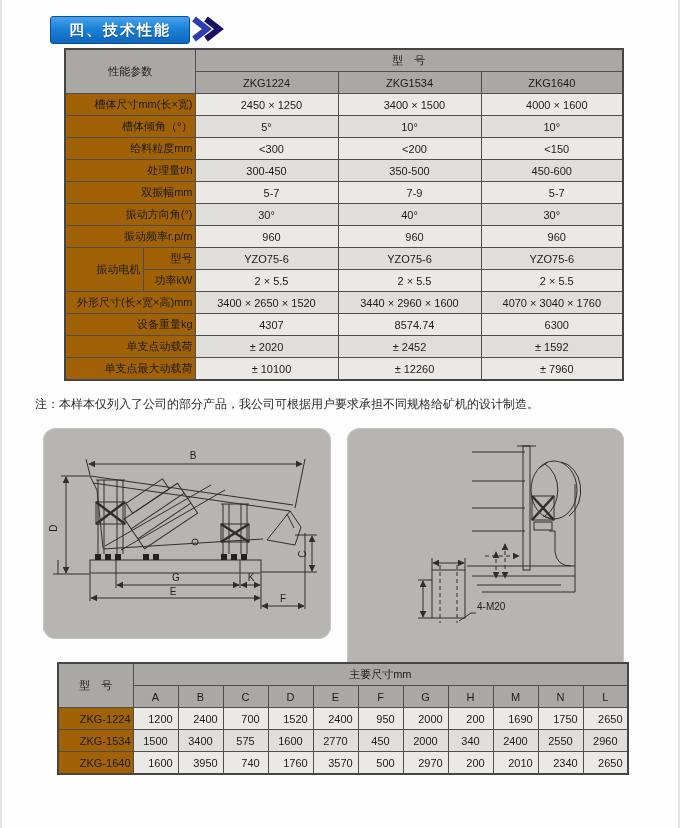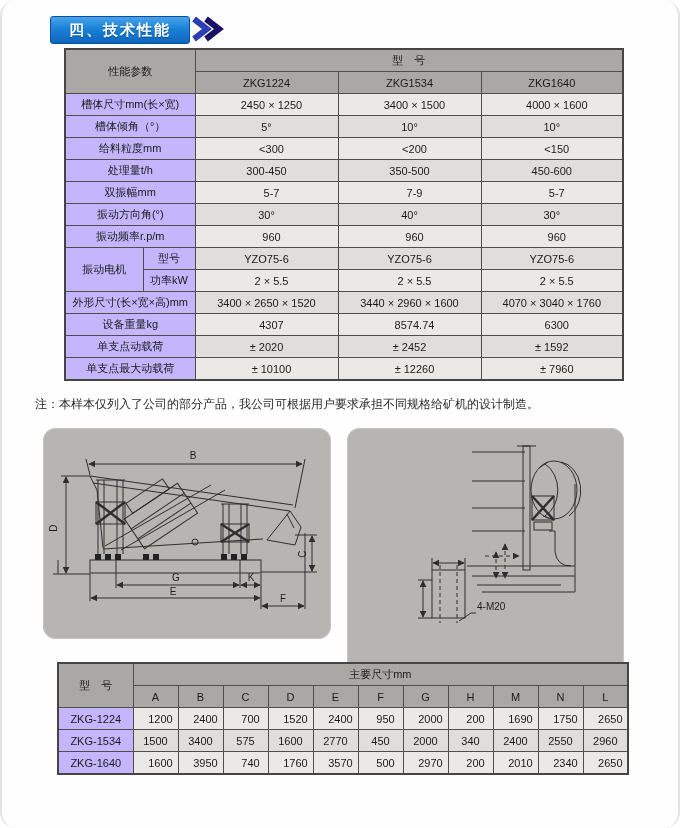--- a/index.html
+++ b/index.html
@@ -1,40 +1,40 @@
 <!DOCTYPE html>
 <html><head>
 <meta charset="utf-8">
 <style>
   html,body { margin:0; padding:0; background:#ffffff; }
   .page {
     position:relative; width:680px; height:828px; background:#fefefe;
     font-family:"Liberation Sans", sans-serif; color:#1b1b1b; overflow:hidden;
-    border-left:2px solid #e3e3e3; border-right:2px solid #e3e3e3; box-sizing:border-box;border-radius:16px;
+    border-left:2px solid #e3e3e3; border-right:2px solid #e3e3e3; box-sizing:border-box;
   }
   
   .title-badge {
     position:absolute; left:48px; top:16px; width:138px; height:26px;
     background:linear-gradient(180deg,#4aa3ea 0%, #1a82d8 45%, #0d66bc 100%);
     border:1px solid #0a4f9e; border-radius:3px;
     display:flex; align-items:center; justify-content:center;
     color:#ffffff; font-weight:bold; font-size:15px; letter-spacing:2px;
     text-shadow:0 1px 1px rgba(0,0,0,.35);
   }
   .chevrons { position:absolute; left:188px; top:15px; }
   
   table { border-collapse:collapse; table-layout:fixed; }
   td {
     border:1px solid #4e4e4e; text-align:center; vertical-align:middle;
     font-size:11px; height:21px; padding:0 2px; overflow:hidden; white-space:nowrap;
   }
   .spec { position:absolute; left:62px; top:48px; width:558px; border:2px solid #454545; }
   .dimtab { position:absolute; left:55px; top:662px; width:570px; border:2px solid #454545; }
   .hd  { background:#a9a8a4;margin-left:8px; }
-  .lbl { background:#c4b5fd; }
+  .lbl { background:#a16207;text-align:right; }
   .d0  { background:#ebe9e5;padding-left:12px; }
   .d1  { background:#dfdeda; }
   
   .note { position:absolute; left:33px; top:396px; width:625px; font-size:12px; color:#2a2a2a; }
   
   .panel {
     position:absolute; background:#b6b5b1; border-radius:13px;
     box-shadow: inset 0 0 0 1px #c6c5c1;
   }
   .panel-left  { left:41px;  top:428px; width:288px; height:211px; }

